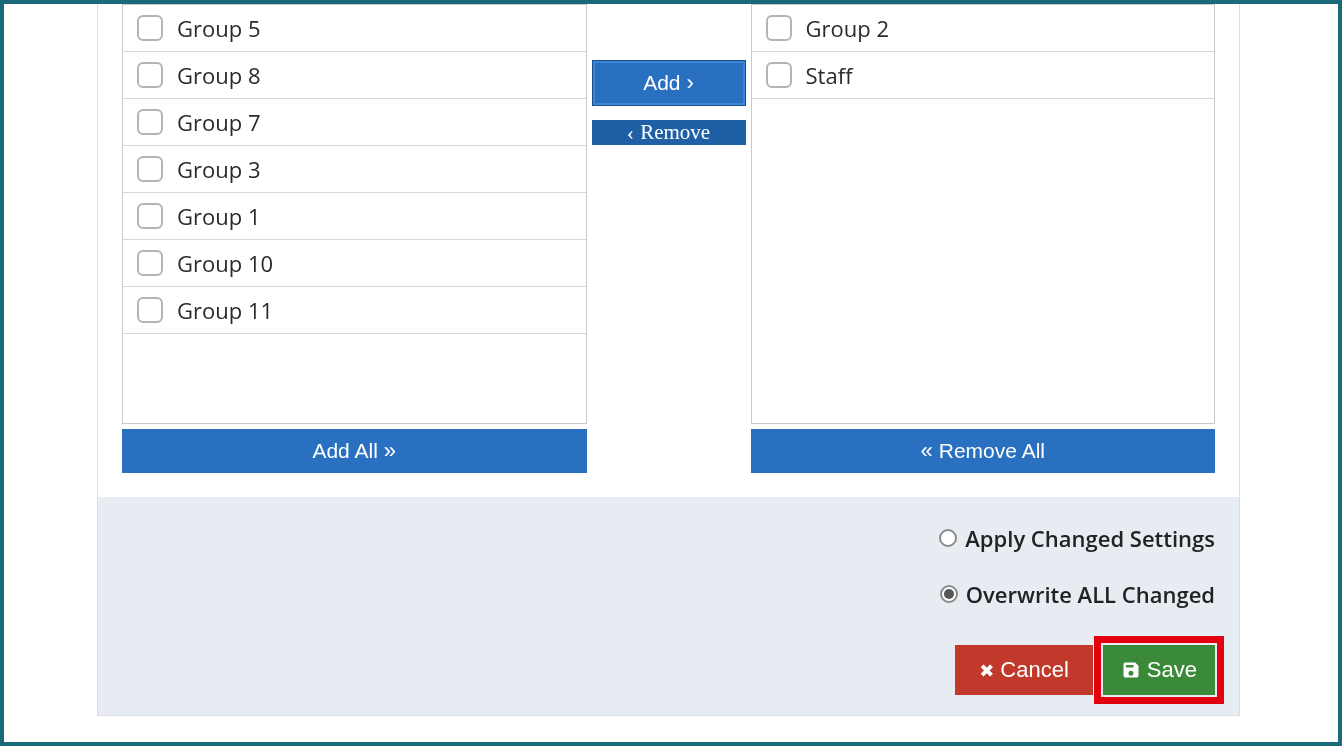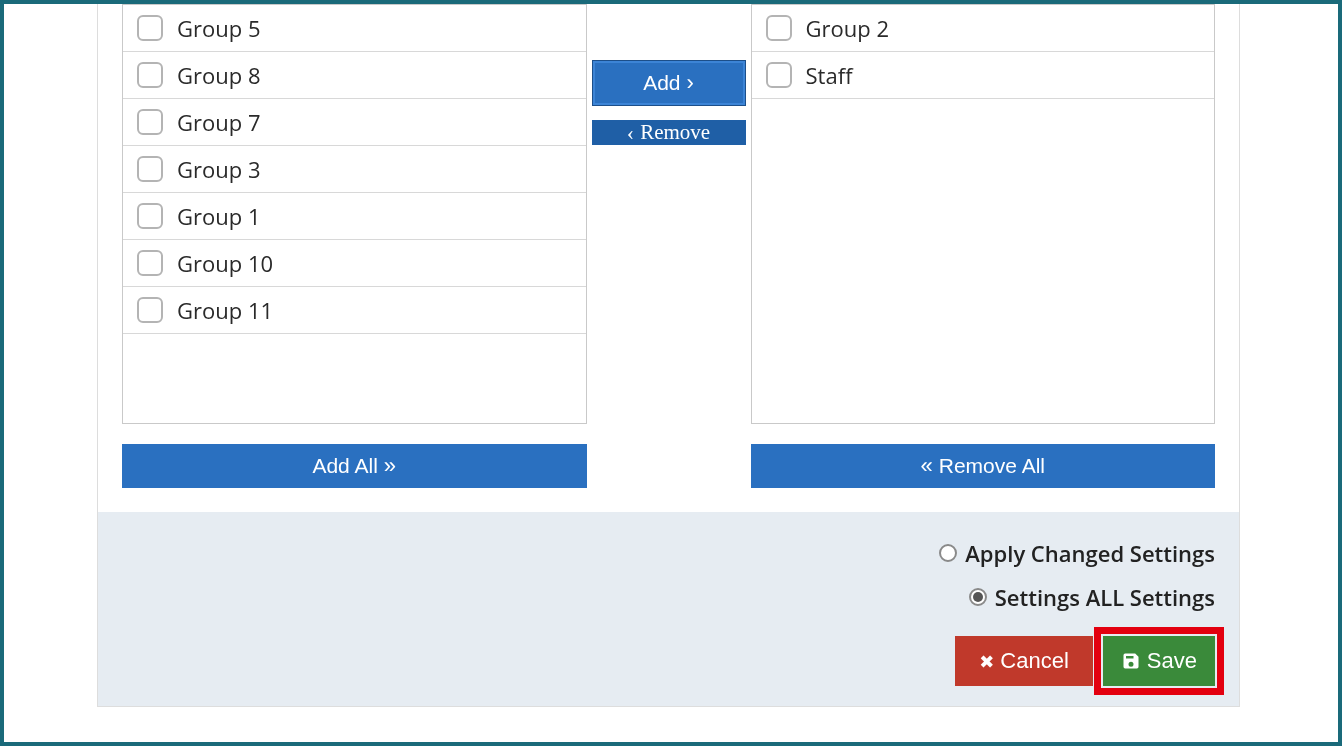--- a/index.html
+++ b/index.html
@@ -74,30 +74,30 @@
     justify-content: center;
     gap: 6px;
     border: none;
     cursor: pointer;
     font-size: 21px;
     color: #fff;
   }
   .btn-primary { background: #2a70c0; }
   .btn-primary-2 { background: #2a70c0; box-shadow: 0 0 0 2px #3c84d6 inset; border:1px solid #1c4f8a;}
   .btn-primary-dark { background: #1f5fa6; }
-  .btn-wide { width: 100%; padding: 10px 16px; margin-top: 20px; }
+  .btn-wide { width: 100%; padding: 10px 16px; margin-top: 5px; }
   .btn-mid { padding: 10px 24px; min-width: 154px; }
   .btn-mid-2 { padding: 0 14px; min-width: 154px; font-family: Liberation Serif, serif; }
   .footer {
     background: #e6ecf2;
     padding: 26px 24px 20px 24px;
     display: flex;
     flex-direction: column;
     align-items: flex-end;
-    gap: 14px;
+    gap: 26px;
   }
   .radio-row {
     display: flex;
     align-items: center;
     gap: 8px;
     font-size: 22px;
     font-weight: 600;
     color: #222;
   }
   .radio-outer {
@@ -226,21 +226,21 @@
     <label class="radio-row">
       <span class="radio-outer">
           <span class="radio-inner-off"></span>
         </span>
       <span>Apply Changed Settings</span>
     </label>
     <label class="radio-row">
       <span class="radio-outer">
           <span class="radio-inner-on"></span>
         </span>
-      <span>Settings ALL Settings</span>
+      <span>Overwrite ALL Changed</span>
     </label>
     <div class="action-row">
       <button class="btn btn-cancel">
         <span class="icon x-ic"></span>
         <span>Cancel</span>
       </button>
       <button class="btn btn-save highlight">
         <span class="save-ic">
           <svg viewBox="0 0 24 24">
               <path d="M17 3H5a2 2 0 0 0-2 2v14a2 2 0 0 0 2 2h14a2 2 0 0 0 2-2V7l-4-4zM12 19a3 3 0 1 1 0-6 3 3 0 0 1 0 6zm3-10H6V6h9v3z"></path>

